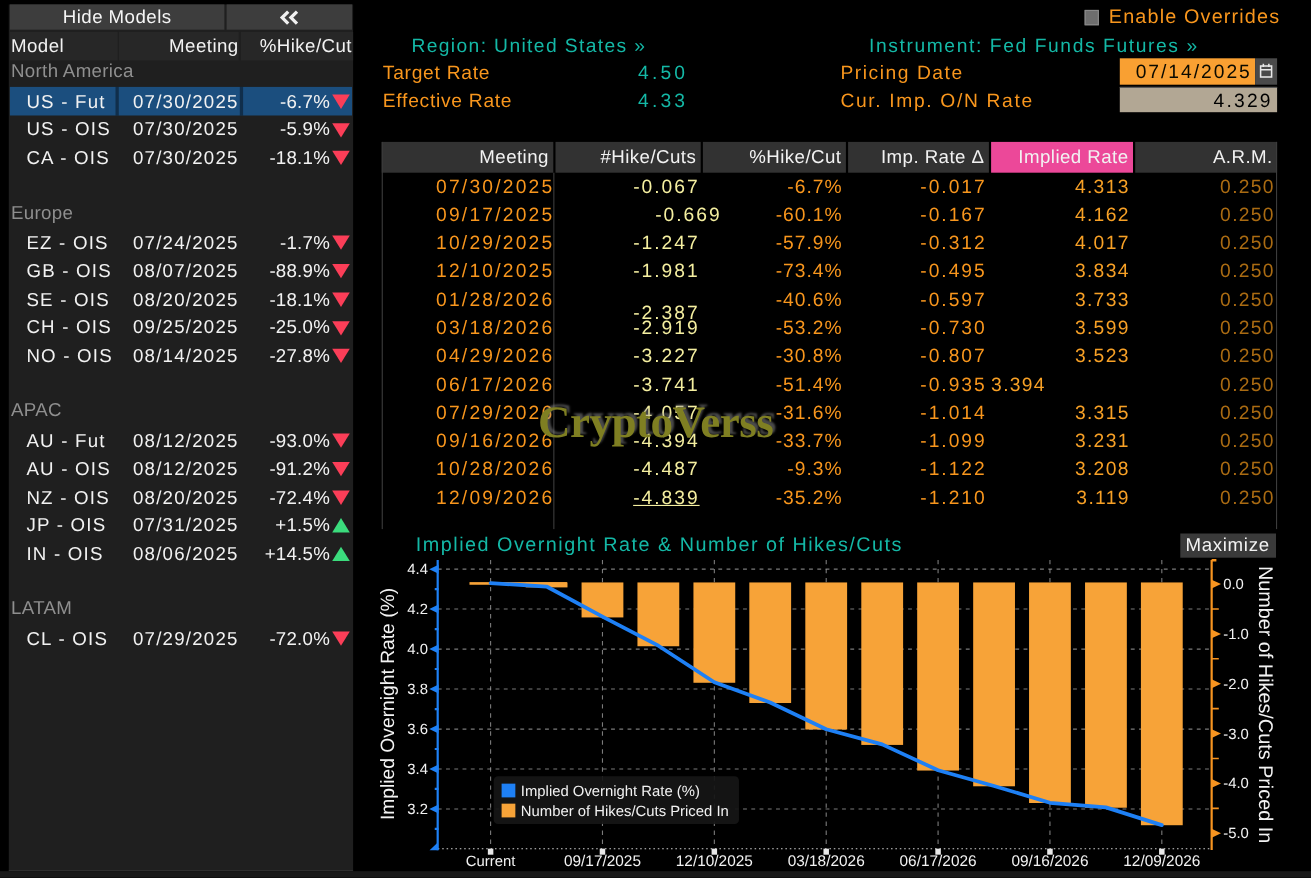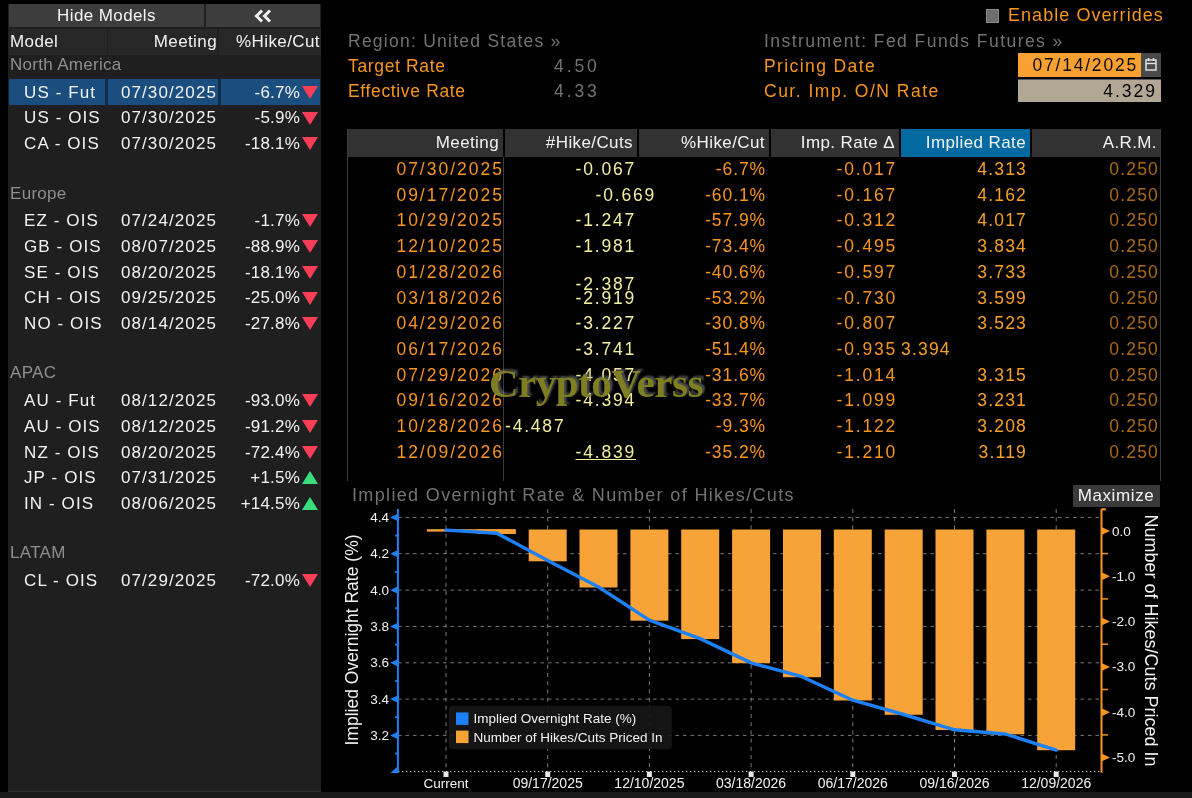--- a/index.html
+++ b/index.html
@@ -1,19 +1,19 @@
 <!DOCTYPE html>
 <html><head><meta charset="utf-8">
 <style>
 html,body{margin:0;padding:0;background:#000;}
 body{width:1192px;height:798px;position:relative;overflow:hidden;
   font-family:"Liberation Sans",sans-serif;}
 .abs{position:absolute;}
 .or{color:#f8961d;}
-.wh{color:#737373;}
+.wh{color:#14b8a6;margin-left:26px;}
 </style></head><body>
 
 <div class="abs" style="left:8px;top:4px;width:313px;height:787px;background:#1f1f1f;border-bottom:1px solid #303030;"></div>
 <div class="abs" style="left:9px;top:4px;width:195px;height:23px;background:#3d3d3d;color:#f5f5f5;font-size:17px;text-align:center;line-height:23px;letter-spacing:0.4px;">Hide Models</div>
 <div class="abs" style="left:206px;top:4px;width:114px;height:23px;background:#3d3d3d;">
 <svg width="114" height="23" viewBox="0 0 114 23">
       <g stroke="#f0f0f0" stroke-width="3" fill="none">
 <polyline points="56,6.5 50.5,12 56,17.5"></polyline>
         <polyline points="64,6.5 58.5,12 64,17.5"></polyline>
       </g>
@@ -102,21 +102,21 @@
         <line x1="7.5" y1="5" x2="7.5" y2="8"></line>
         <line x1="12.5" y1="5" x2="12.5" y2="8"></line>
         <line x1="5" y1="10.5" x2="15" y2="10.5"></line>
       </g>
     </svg></div>
 <div class="abs" style="left:1018px;top:79px;width:143px;height:23px;background:#b2a794;color:#000;font-size:17.5px;line-height:23px;text-align:right;padding-right:4px;box-sizing:border-box;letter-spacing:2.0px;border-top:1px solid #5a5a5a;">4.329</div>
 <div class="abs" style="left:347px;top:129px;width:156px;height:28px;background:#323232;color:#f2f2f2;font-size:17px;line-height:28px;text-align:right;padding-right:4px;box-sizing:border-box;letter-spacing:0.4px;">Meeting</div>
 <div class="abs" style="left:505px;top:129px;width:132px;height:28px;background:#323232;color:#f2f2f2;font-size:17px;line-height:28px;text-align:right;padding-right:4px;box-sizing:border-box;letter-spacing:0.4px;">#Hike/Cuts</div>
 <div class="abs" style="left:639px;top:129px;width:130px;height:28px;background:#323232;color:#f2f2f2;font-size:17px;line-height:28px;text-align:right;padding-right:4px;box-sizing:border-box;letter-spacing:0.4px;">%Hike/Cut</div>
 <div class="abs" style="left:771px;top:129px;width:128px;height:28px;background:#323232;color:#f2f2f2;font-size:17px;line-height:28px;text-align:right;padding-right:4px;box-sizing:border-box;letter-spacing:0.4px;">Imp. Rate Δ</div>
-<div class="abs" style="left:901px;top:129px;width:129px;height:28px;background:#0369a1;color:#f2f2f2;font-size:17px;line-height:28px;text-align:right;padding-right:4px;box-sizing:border-box;letter-spacing:0.4px;">Implied Rate</div>
+<div class="abs" style="left:901px;top:129px;width:129px;height:28px;background:#ec4899;color:#f2f2f2;font-size:17px;line-height:28px;text-align:right;padding-right:4px;box-sizing:border-box;letter-spacing:0.4px;">Implied Rate</div>
 <div class="abs" style="left:1032px;top:129px;width:129px;height:28px;background:#323232;color:#f2f2f2;font-size:17px;line-height:28px;text-align:right;padding-right:4px;box-sizing:border-box;letter-spacing:0.4px;">A.R.M.</div>
 <div class="abs" style="left:347px;top:129px;width:1px;height:352px;background:#3c3c3c;"></div>
 <div class="abs" style="left:503px;top:157px;width:1px;height:324px;background:#3c3c3c;"></div>
 <div class="abs" style="left:1160px;top:129px;width:1px;height:352px;background:#3c3c3c;"></div>
 <div class="abs" style="left:347px;top:157.0px;width:157px;height:25.7px;color:#f8961d;font-size:17.5px;line-height:25.7px;text-align:right;letter-spacing:2.0px;">07/30/2025</div>
 <div class="abs" style="left:505px;top:157.0px;width:131px;height:25.7px;color:#f5efa0;font-size:17.5px;line-height:25.7px;text-align:right;letter-spacing:1.8px;">-0.067</div>
 <div class="abs" style="left:639px;top:157.0px;width:127px;height:25.7px;color:#f8961d;font-size:17.5px;line-height:25.7px;text-align:right;letter-spacing:0.9px;">-6.7%</div>
 <div class="abs" style="left:771px;top:157.0px;width:126px;height:25.7px;color:#f8961d;font-size:17.5px;line-height:25.7px;text-align:right;letter-spacing:1.8px;">-0.017</div>
 <div class="abs" style="left:901px;top:157.0px;width:126px;height:25.7px;color:#f8a126;font-size:17.5px;line-height:25.7px;text-align:right;letter-spacing:1.2px;">4.313</div>
 <div class="abs" style="left:1032px;top:157.0px;width:127px;height:25.7px;color:#aa6b12;font-size:17.5px;line-height:25.7px;text-align:right;letter-spacing:1.2px;">0.250</div>
@@ -168,21 +168,21 @@
 <div class="abs" style="left:771px;top:362.6px;width:126px;height:25.7px;color:#f8961d;font-size:17.5px;line-height:25.7px;text-align:right;letter-spacing:1.8px;">-1.014</div>
 <div class="abs" style="left:901px;top:362.6px;width:126px;height:25.7px;color:#f8a126;font-size:17.5px;line-height:25.7px;text-align:right;letter-spacing:1.2px;">3.315</div>
 <div class="abs" style="left:1032px;top:362.6px;width:127px;height:25.7px;color:#aa6b12;font-size:17.5px;line-height:25.7px;text-align:right;letter-spacing:1.2px;">0.250</div>
 <div class="abs" style="left:347px;top:388.3px;width:157px;height:25.7px;color:#f8961d;font-size:17.5px;line-height:25.7px;text-align:right;letter-spacing:2.0px;">09/16/2026</div>
 <div class="abs" style="left:505px;top:388.3px;width:131px;height:25.7px;color:#f5efa0;font-size:17.5px;line-height:25.7px;text-align:right;letter-spacing:1.8px;">-4.394</div>
 <div class="abs" style="left:639px;top:388.3px;width:127px;height:25.7px;color:#f8961d;font-size:17.5px;line-height:25.7px;text-align:right;letter-spacing:0.9px;">-33.7%</div>
 <div class="abs" style="left:771px;top:388.3px;width:126px;height:25.7px;color:#f8961d;font-size:17.5px;line-height:25.7px;text-align:right;letter-spacing:1.8px;">-1.099</div>
 <div class="abs" style="left:901px;top:388.3px;width:126px;height:25.7px;color:#f8a126;font-size:17.5px;line-height:25.7px;text-align:right;letter-spacing:1.2px;">3.231</div>
 <div class="abs" style="left:1032px;top:388.3px;width:127px;height:25.7px;color:#aa6b12;font-size:17.5px;line-height:25.7px;text-align:right;letter-spacing:1.2px;">0.250</div>
 <div class="abs" style="left:347px;top:414.0px;width:157px;height:25.7px;color:#f8961d;font-size:17.5px;line-height:25.7px;text-align:right;letter-spacing:2.0px;">10/28/2026</div>
-<div class="abs" style="left:505px;top:414.0px;width:131px;height:25.7px;color:#f5efa0;font-size:17.5px;line-height:25.7px;text-align:left;letter-spacing:1.8px;">-4.487</div>
+<div class="abs" style="left:505px;top:414.0px;width:131px;height:25.7px;color:#f5efa0;font-size:17.5px;line-height:25.7px;text-align:right;letter-spacing:1.8px;">-4.487</div>
 <div class="abs" style="left:639px;top:414.0px;width:127px;height:25.7px;color:#f8961d;font-size:17.5px;line-height:25.7px;text-align:right;letter-spacing:0.9px;">-9.3%</div>
 <div class="abs" style="left:771px;top:414.0px;width:126px;height:25.7px;color:#f8961d;font-size:17.5px;line-height:25.7px;text-align:right;letter-spacing:1.8px;">-1.122</div>
 <div class="abs" style="left:901px;top:414.0px;width:126px;height:25.7px;color:#f8a126;font-size:17.5px;line-height:25.7px;text-align:right;letter-spacing:1.2px;">3.208</div>
 <div class="abs" style="left:1032px;top:414.0px;width:127px;height:25.7px;color:#aa6b12;font-size:17.5px;line-height:25.7px;text-align:right;letter-spacing:1.2px;">0.250</div>
 <div class="abs" style="left:347px;top:439.7px;width:157px;height:25.7px;color:#f8961d;font-size:17.5px;line-height:25.7px;text-align:right;letter-spacing:2.0px;">12/09/2026</div>
 <div class="abs" style="left:505px;top:439.7px;width:131px;height:25.7px;color:#f5efa0;font-size:17.5px;line-height:25.7px;text-align:right;letter-spacing:1.8px;text-decoration:underline;">-4.839</div>
 <div class="abs" style="left:639px;top:439.7px;width:127px;height:25.7px;color:#f8961d;font-size:17.5px;line-height:25.7px;text-align:right;letter-spacing:0.9px;">-35.2%</div>
 <div class="abs" style="left:771px;top:439.7px;width:126px;height:25.7px;color:#f8961d;font-size:17.5px;line-height:25.7px;text-align:right;letter-spacing:1.8px;">-1.210</div>
 <div class="abs" style="left:901px;top:439.7px;width:126px;height:25.7px;color:#f8a126;font-size:17.5px;line-height:25.7px;text-align:right;letter-spacing:1.2px;">3.119</div>
 <div class="abs" style="left:1032px;top:439.7px;width:127px;height:25.7px;color:#aa6b12;font-size:17.5px;line-height:25.7px;text-align:right;letter-spacing:1.2px;">0.250</div>

